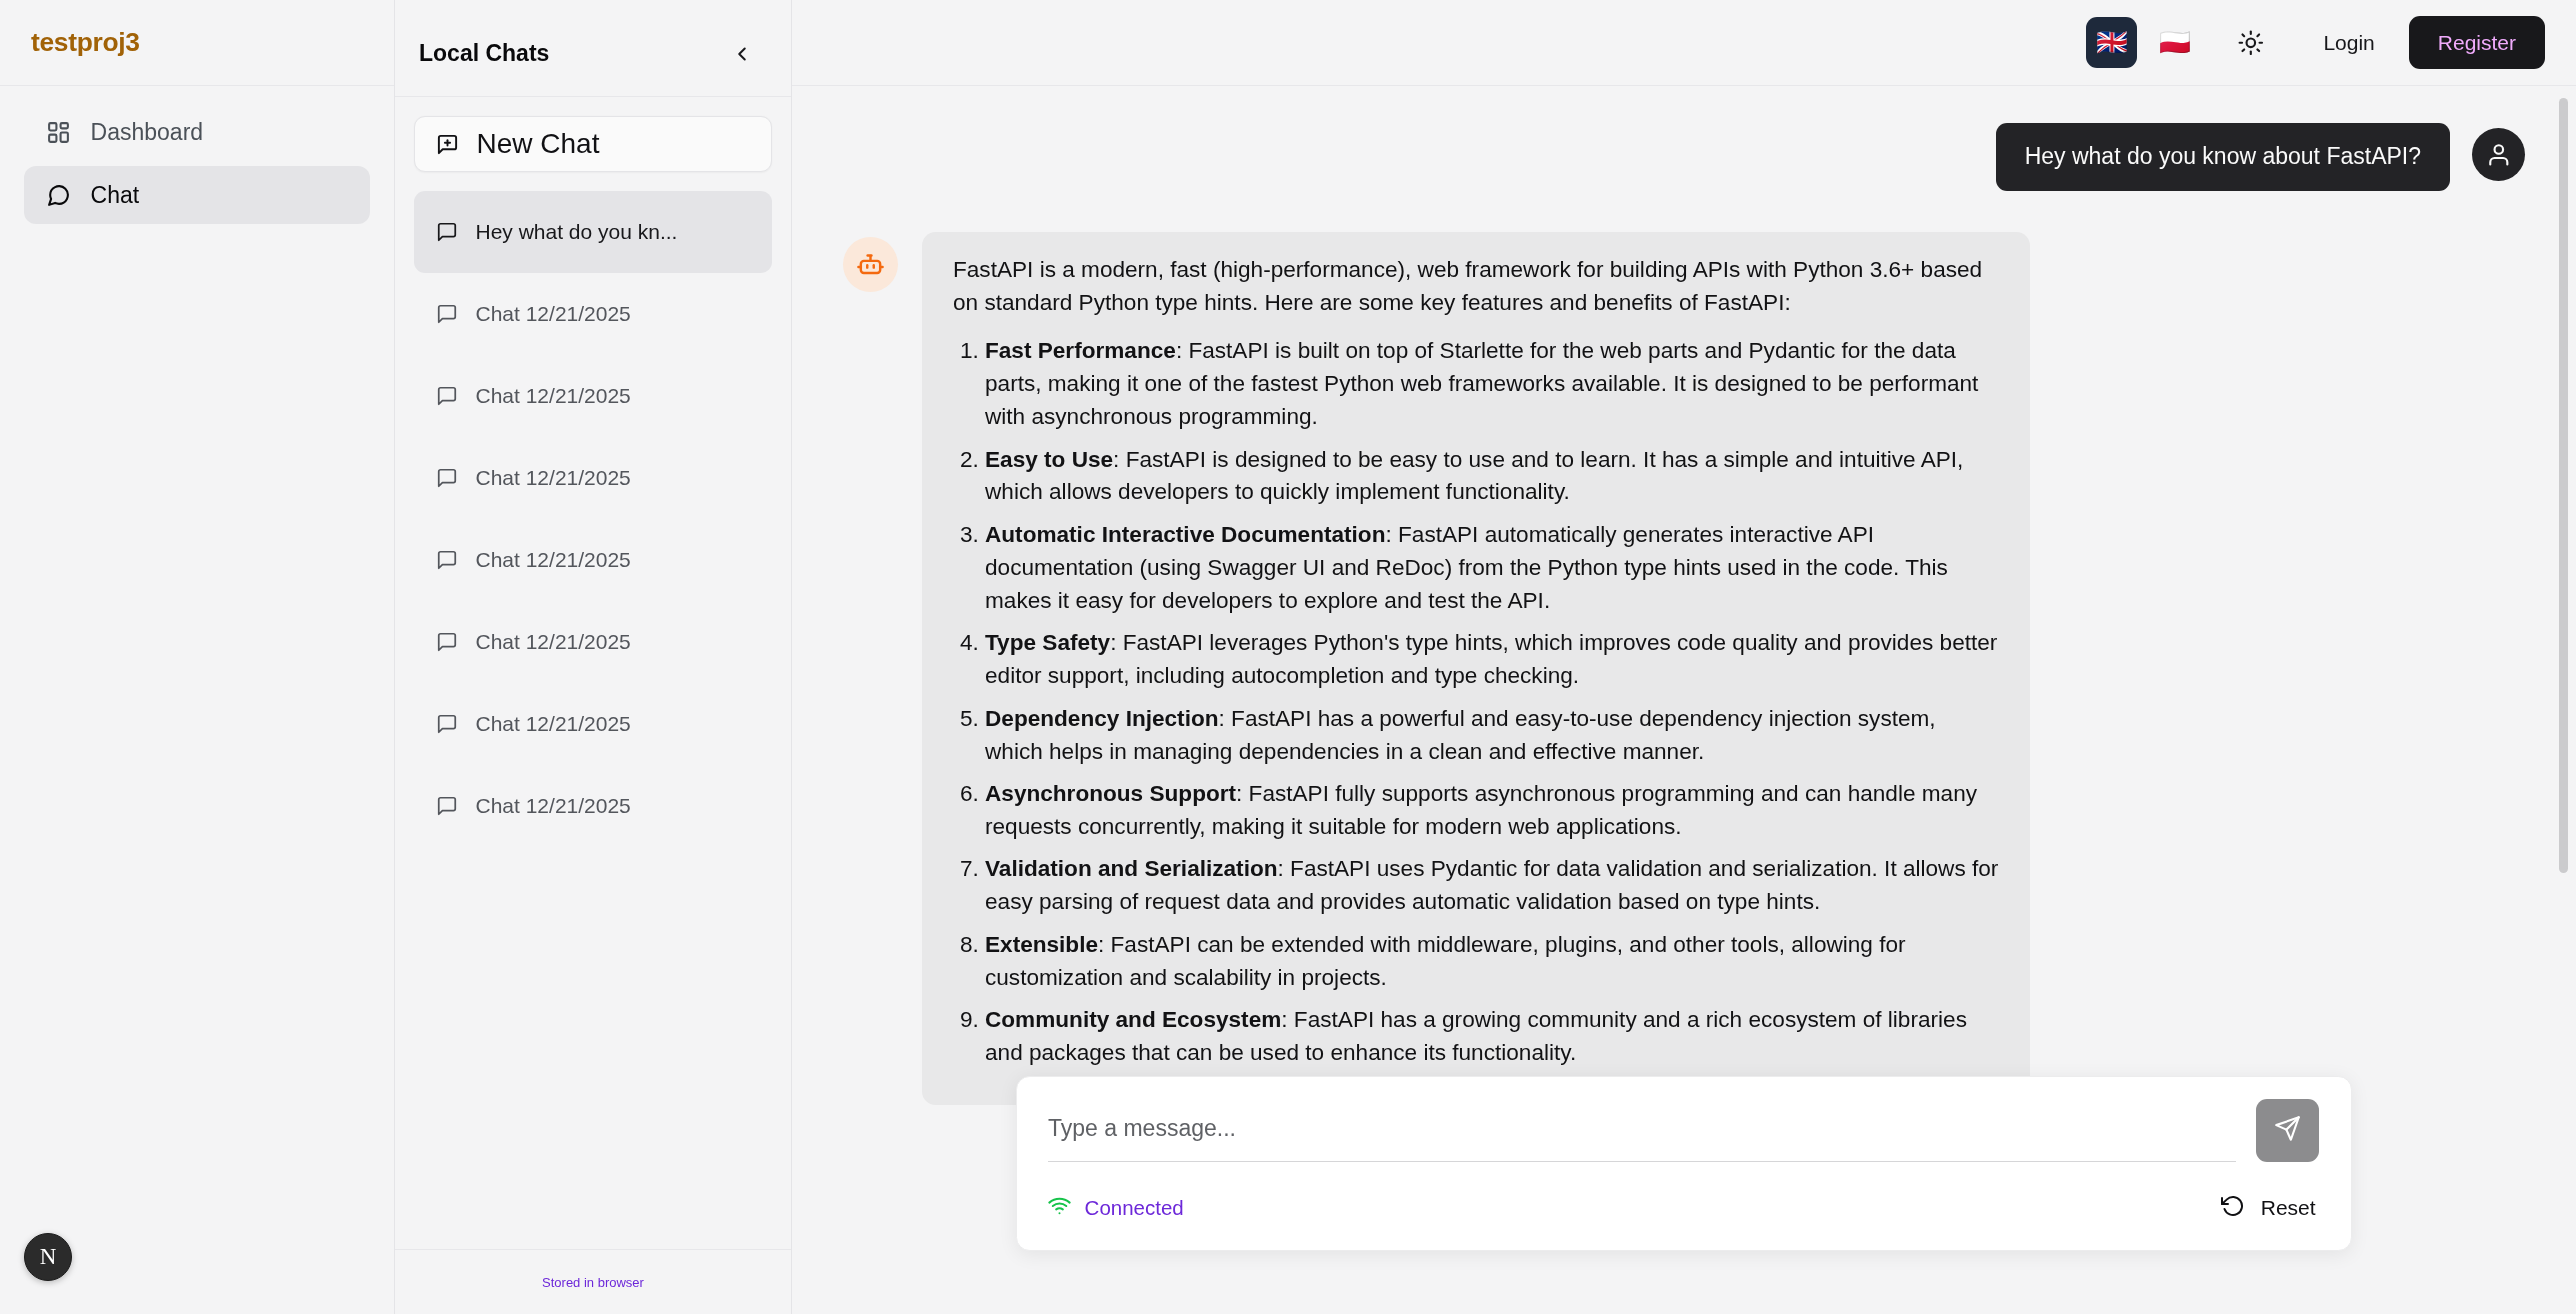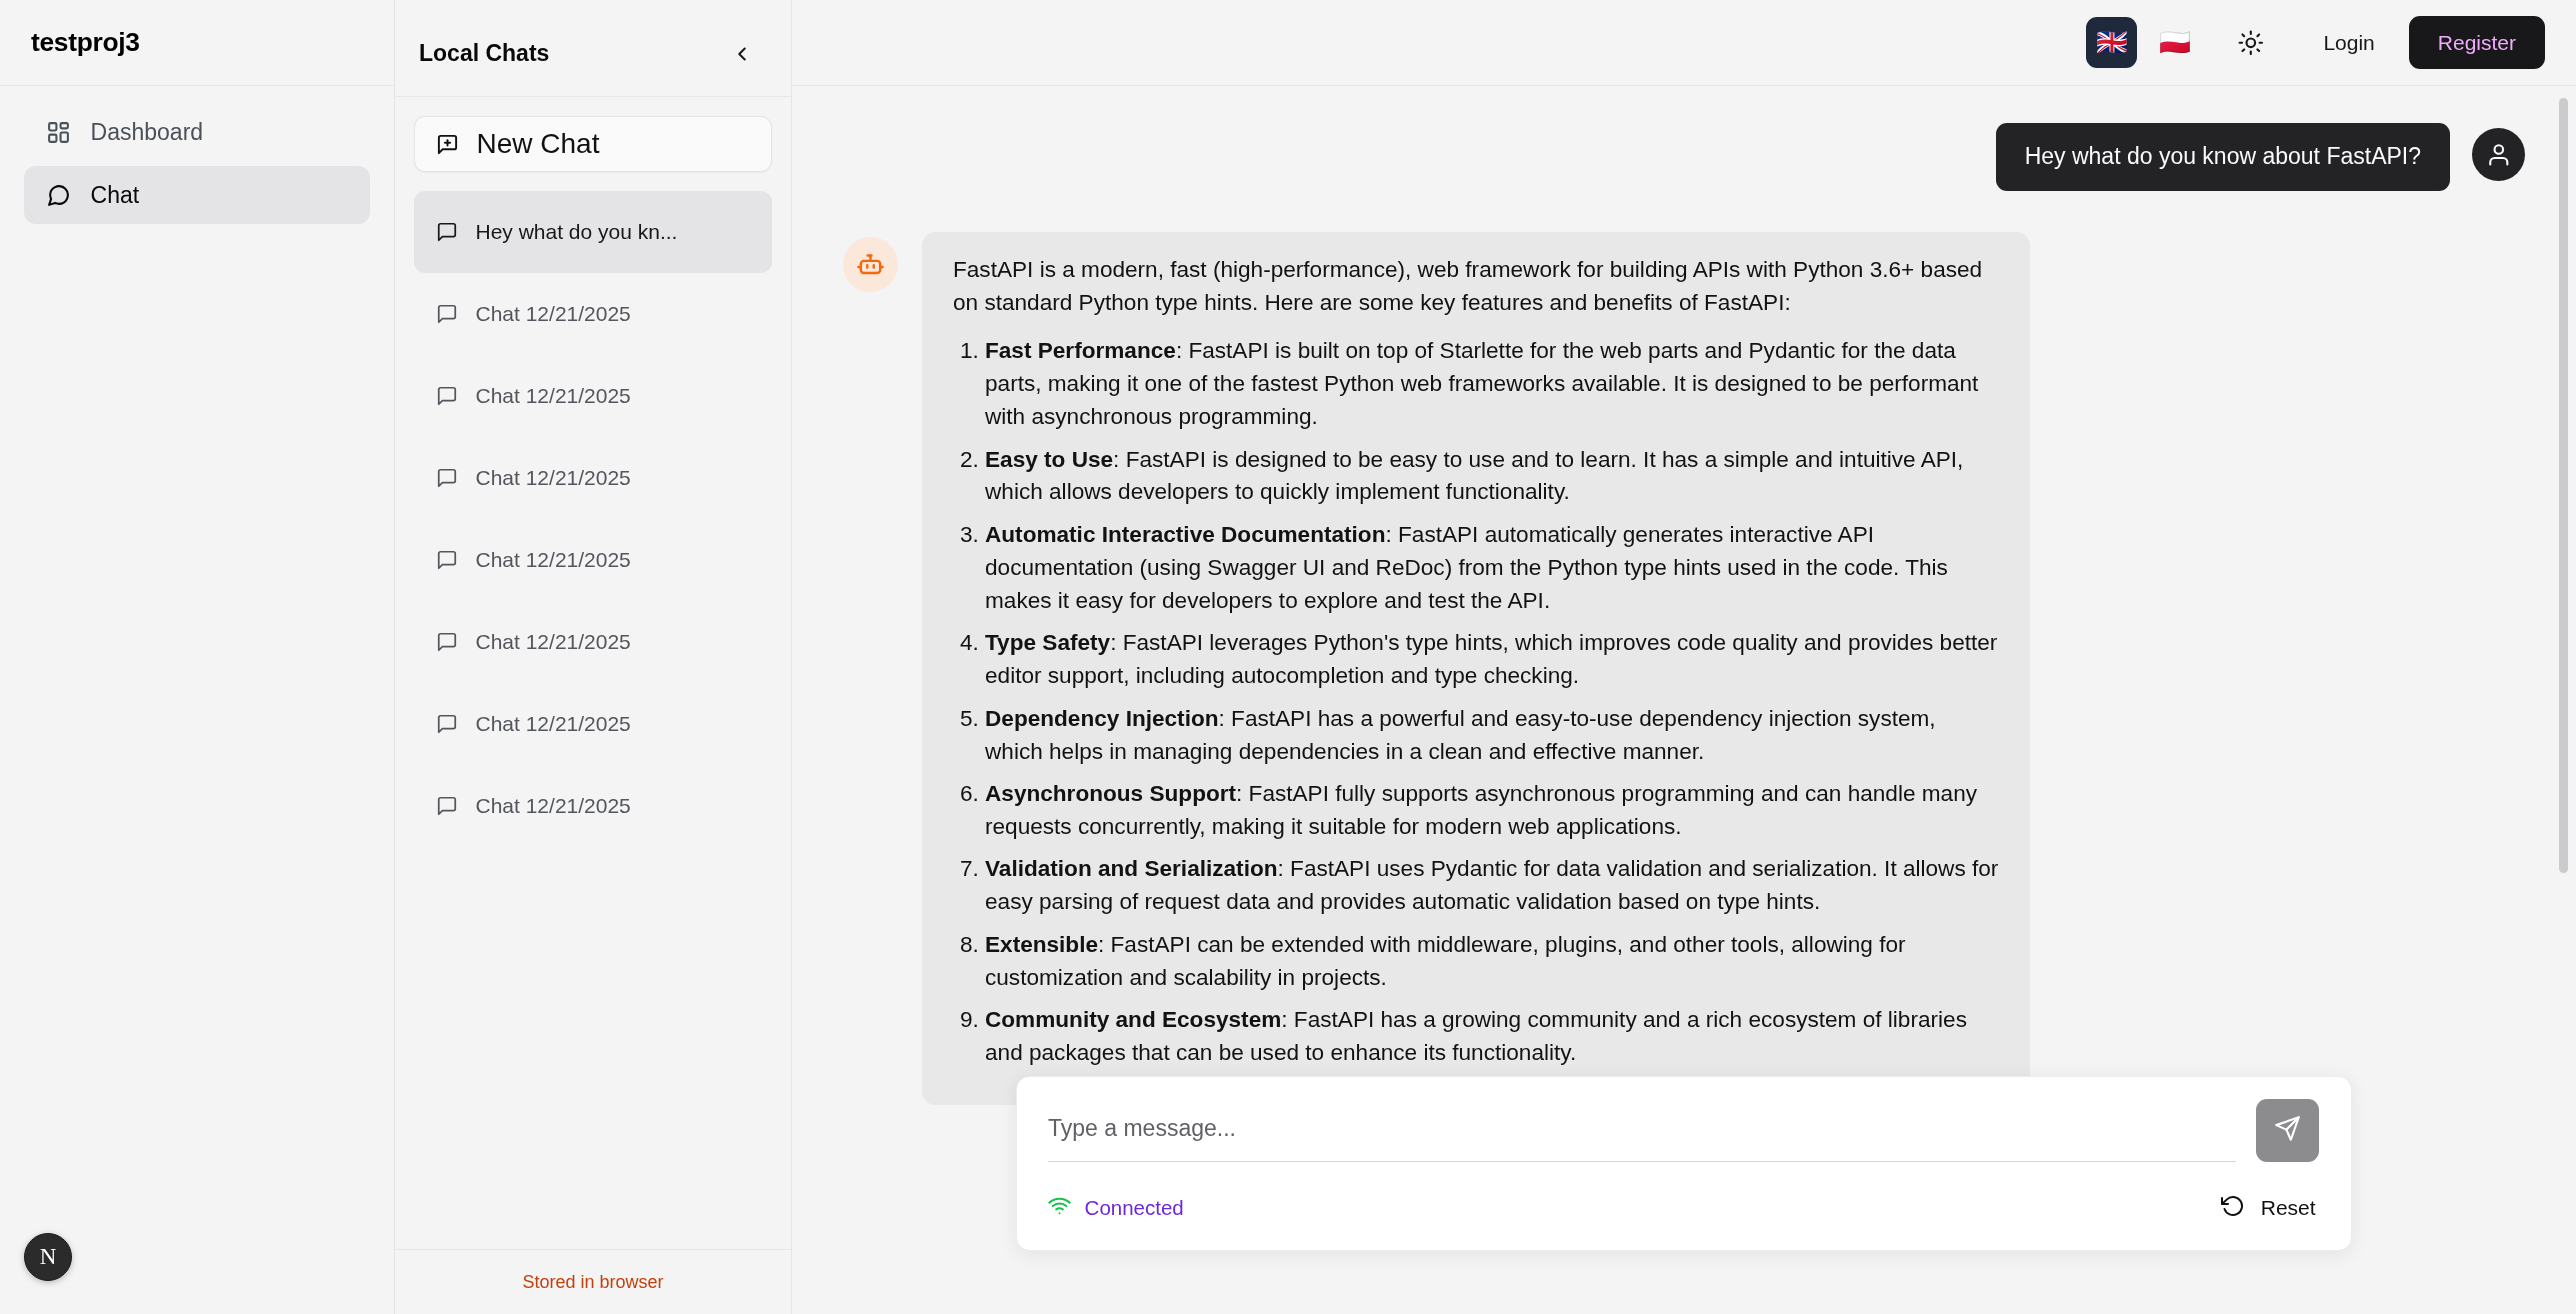--- a/index.html
+++ b/index.html
@@ -18,21 +18,21 @@
     border-right: 0.9px solid #e4e4e7;
     display: flex; flex-direction: column;
     flex: 0 0 395px;
   }
   .nav-head {
     height: 86px;
     display: flex; align-items: center;
     padding: 0 31px;
     border-bottom: 0.9px solid #e7e7ea;
   }
-  .brand { font-size: 26.4px; font-weight: 700; color: #000000; letter-spacing: -0.3px; }
+  .brand { font-size: 26.4px; font-weight: 700; color: #a16207; letter-spacing: -0.3px; }
   .nav-items { padding: 17px 24px 0 24px; display: flex; flex-direction: column; gap: 5.1px; }
   .nav-item {
     display: flex; align-items: center; gap: 19px;
     height: 58px; padding: 0 22px;
     border-radius: 12px; cursor: pointer;
     font-size: 23px; color: #4b5158;
   }
   .nav-item.active { background: #e4e4e7; color: #09090b; }
   .nav-ico { width: 25.6px; height: 25.6px; display:flex; align-items:center; justify-content:center; flex:0 0 25.6px;}
   .nav-spacer { flex: 1 1 auto; }
@@ -74,21 +74,21 @@
     display: flex; align-items: center; gap: 17px;
     height: 82px; padding: 0 20.5px; border-radius: 11px;
     font-size: 21px; color: #53565c; cursor: pointer;
   }
   .chat-item.active { background: #e4e4e7; color: #18181b; }
   .c-ico { width: 24px; height: 24px; flex: 0 0 24px; display:flex; align-items:center; justify-content:center; }
   .chats-spacer { flex: 1 1 auto; }
   .chats-foot {
     border-top: 0.9px solid #e7e7ea;
     height: 66px; display: flex; align-items: center; justify-content: center;
-    font-size: 18px; color: #c2410c;
+    font-size: 13px; color: #6d28d9;
   }
 
   
   .main { flex: 1 1 auto; height: 1315px; display: flex; flex-direction: column; position: relative; background: #f4f4f5;}
   .topbar {
     height: 86px; flex: 0 0 86px;
     border-bottom: 0.9px solid #e7e7ea;
     display: flex; align-items: center; justify-content: flex-end;
     gap: 12px; padding: 0 31px 0 0;
   }

